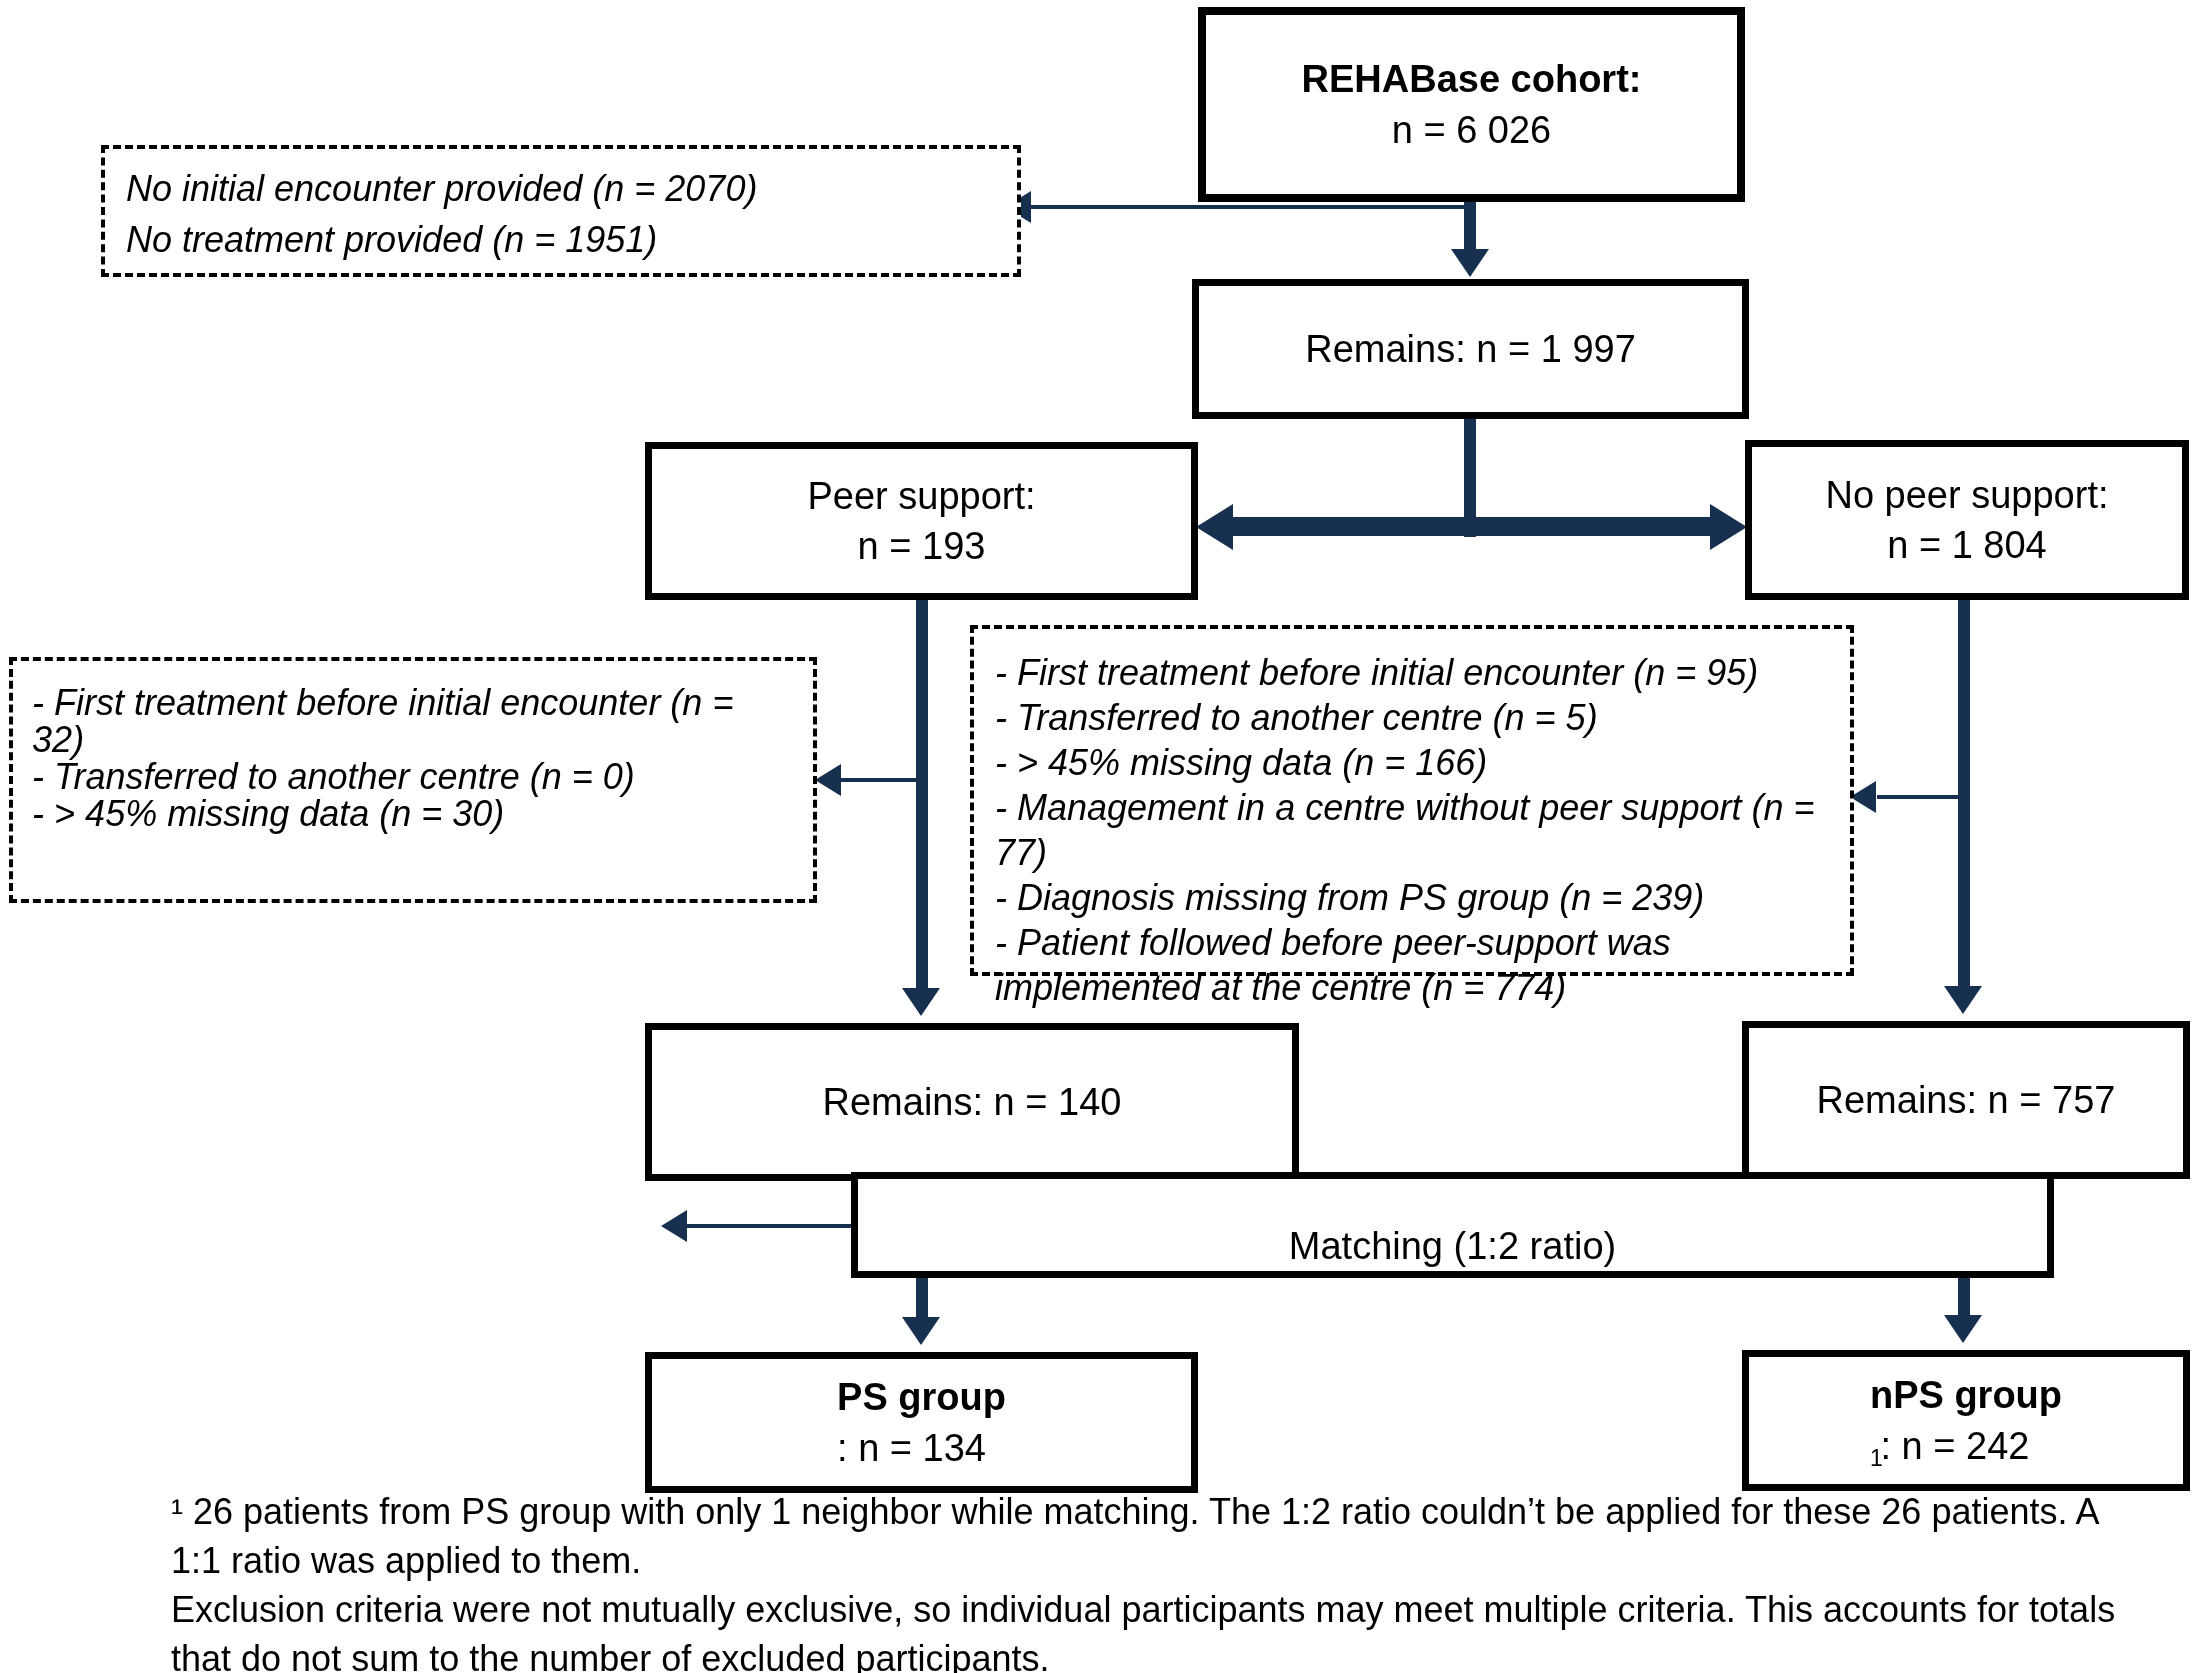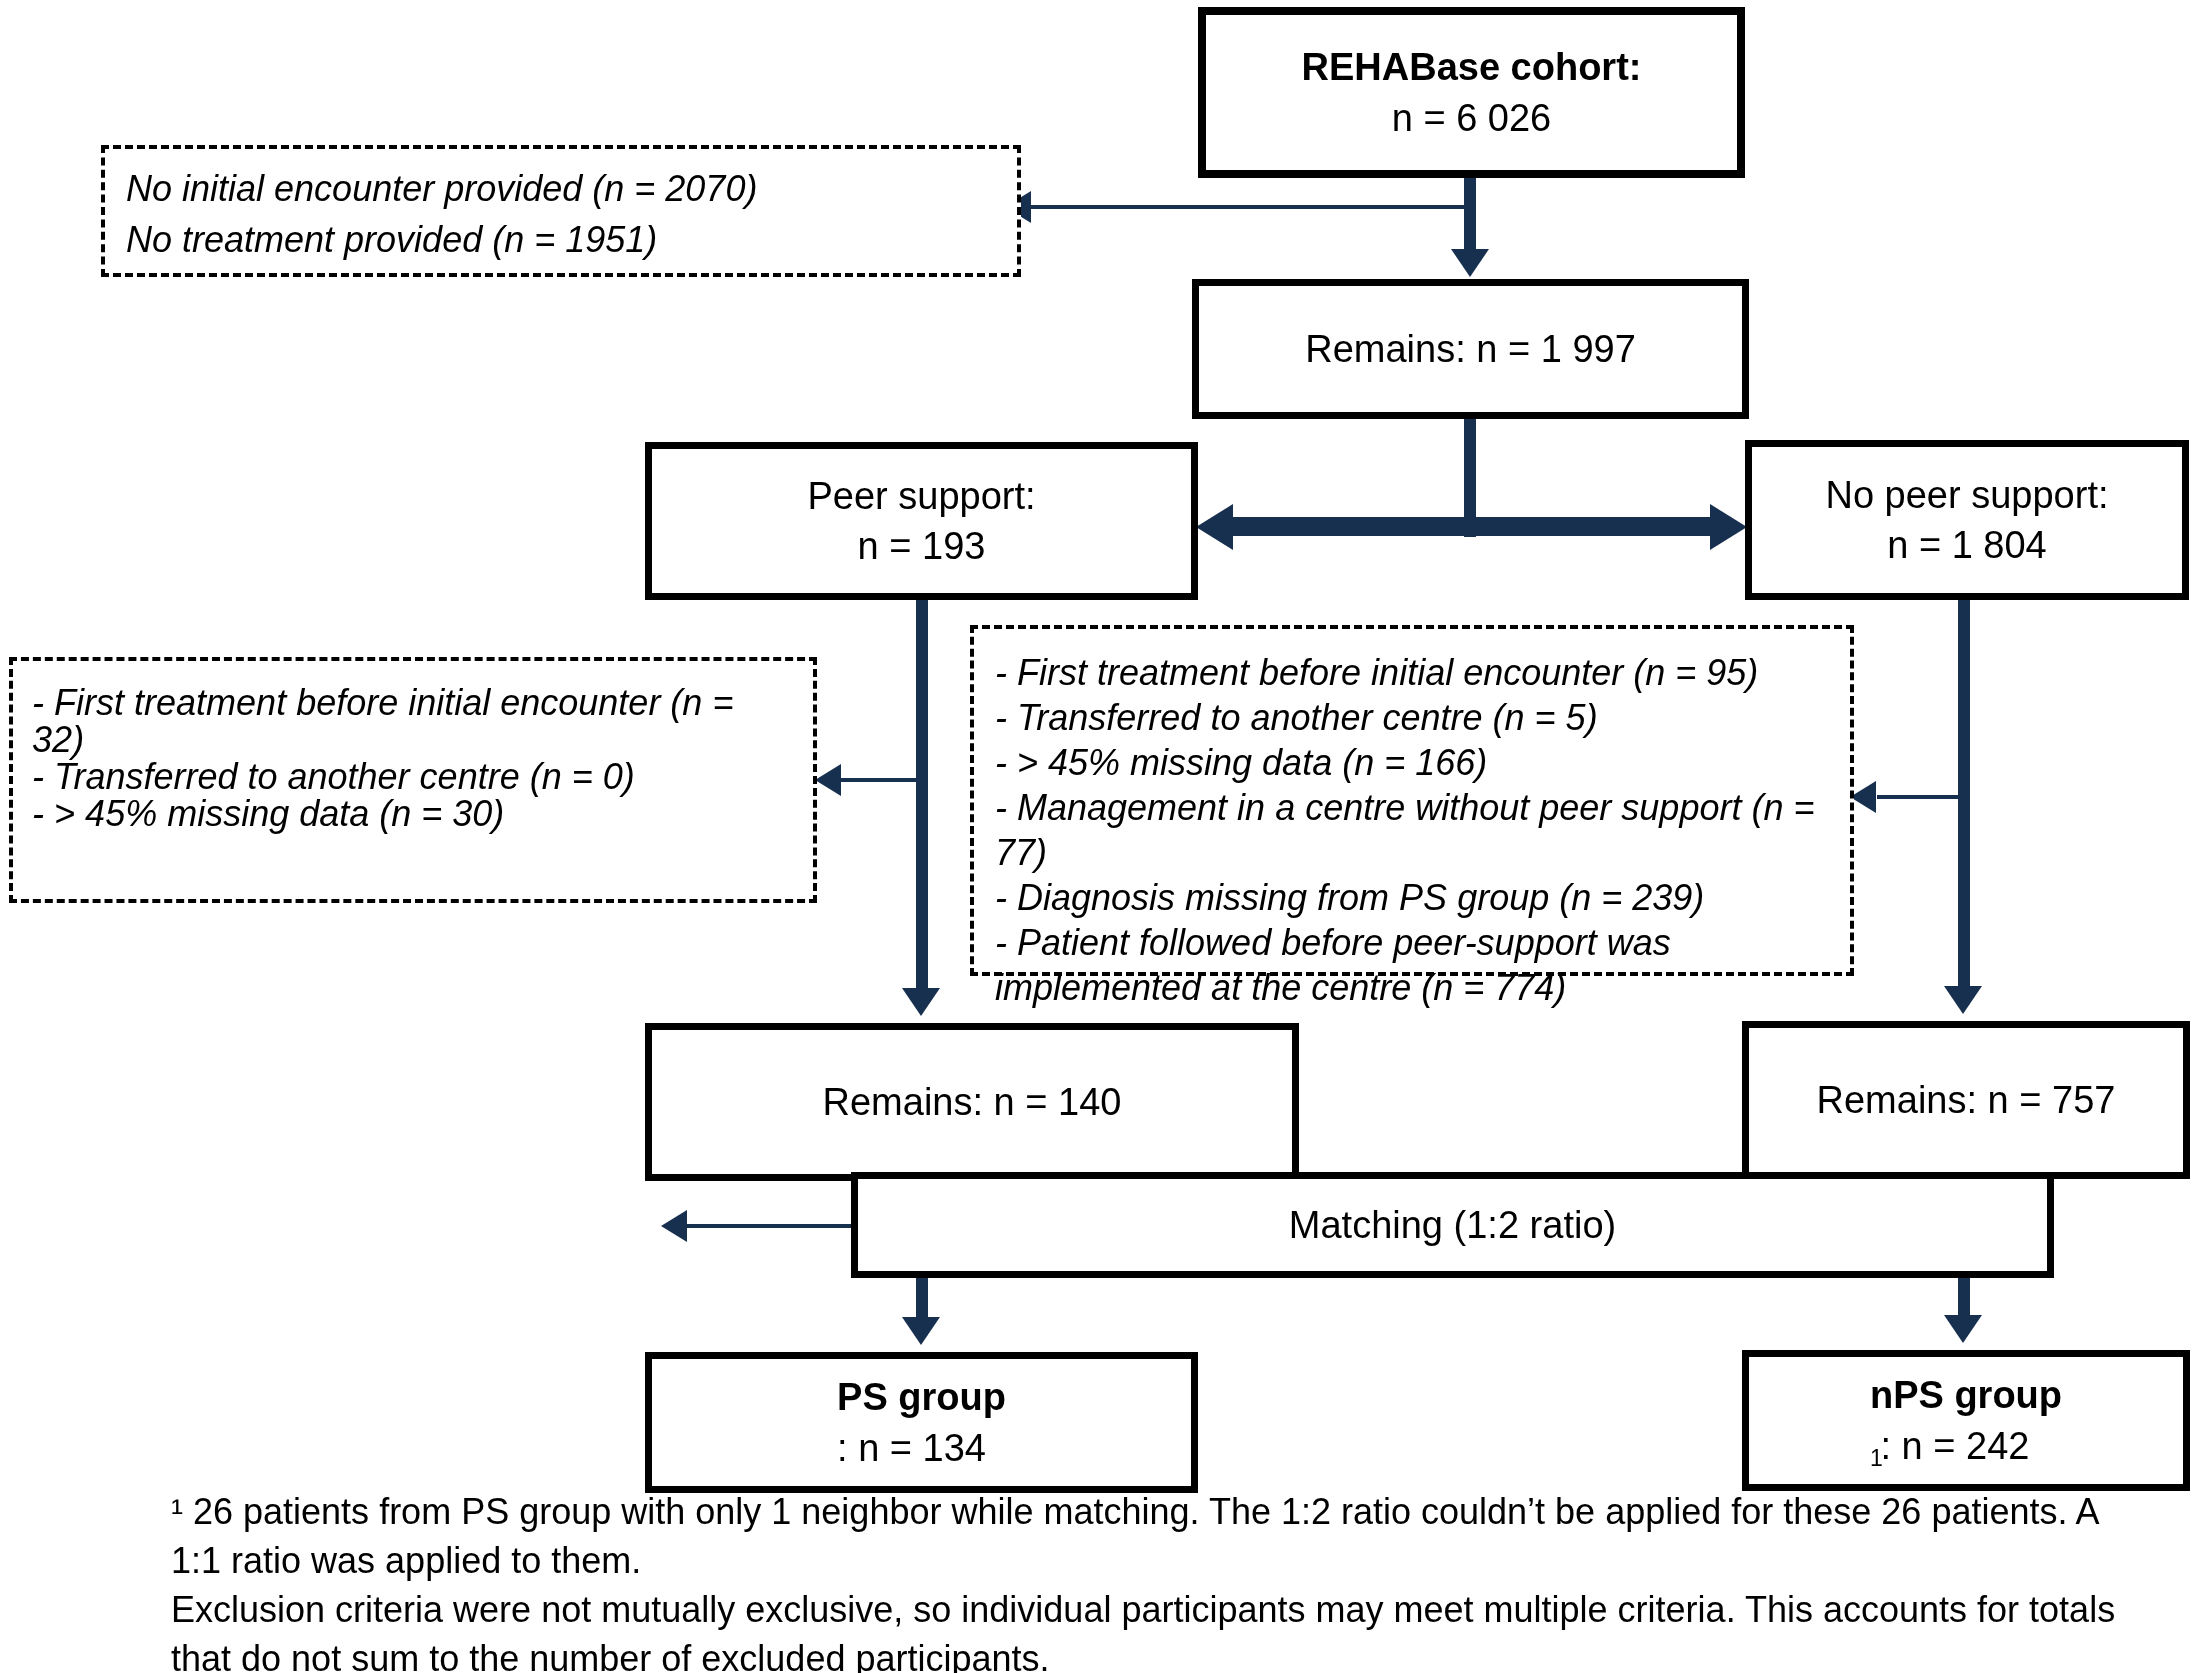--- a/index.html
+++ b/index.html
@@ -105,21 +105,21 @@
 
   <div class="vline" style="left:916px;top:1181px;height:136px;"></div>
   <div class="head-down" style="left:902px;top:1317px;"></div>
 
   <div class="vline" style="left:1958px;top:1179px;height:136px;"></div>
   <div class="head-down" style="left:1944px;top:1315px;"></div>
 
   <div class="hline-thin" style="left:687px;top:1224px;width:164px;"></div>
   <div class="head-left" style="left:661px;top:1210px;"></div>
 
-  <div class="box" style="left:1198px;top:7px;width:547px;height:171px;border-width:8.8px;">
+  <div class="box" style="left:1198px;top:7px;width:547px;height:195px;border-width:8.8px;">
     <div class="bold">REHABase cohort:</div>
     <div>n = 6 026</div>
   </div>
 
   <div class="box" style="left:1192px;top:279px;width:557px;height:140px;">
     <div>Remains: n = 1 997</div>
   </div>
 
   <div class="box" style="left:645px;top:442px;width:553px;height:158px;">
     <div>Peer support:</div>
@@ -132,21 +132,21 @@
   </div>
 
   <div class="box" style="left:645px;top:1023px;width:654px;height:158px;text-align:center;">
     <div>Remains: n = 140</div>
   </div>
 
   <div class="box" style="left:1742px;top:1021px;width:448px;height:158px;">
     <div>Remains: n = 757</div>
   </div>
 
-  <div class="box" style="left:851px;top:1172px;width:1203px;height:106px;">
+  <div class="box" style="left:851px;top:1172px;width:1203px;height:106px;justify-content:flex-end;">
     <div>Matching (1:2 ratio)</div>
   </div>
 
   <div class="box" style="left:645px;top:1352px;width:553px;height:141px;">
     <div class="inline-line">
       <span class="bold">PS group</span><span>: n = 134</span>
     </div>
   </div>
 
   <div class="box" style="left:1742px;top:1350px;width:448px;height:141px;">

